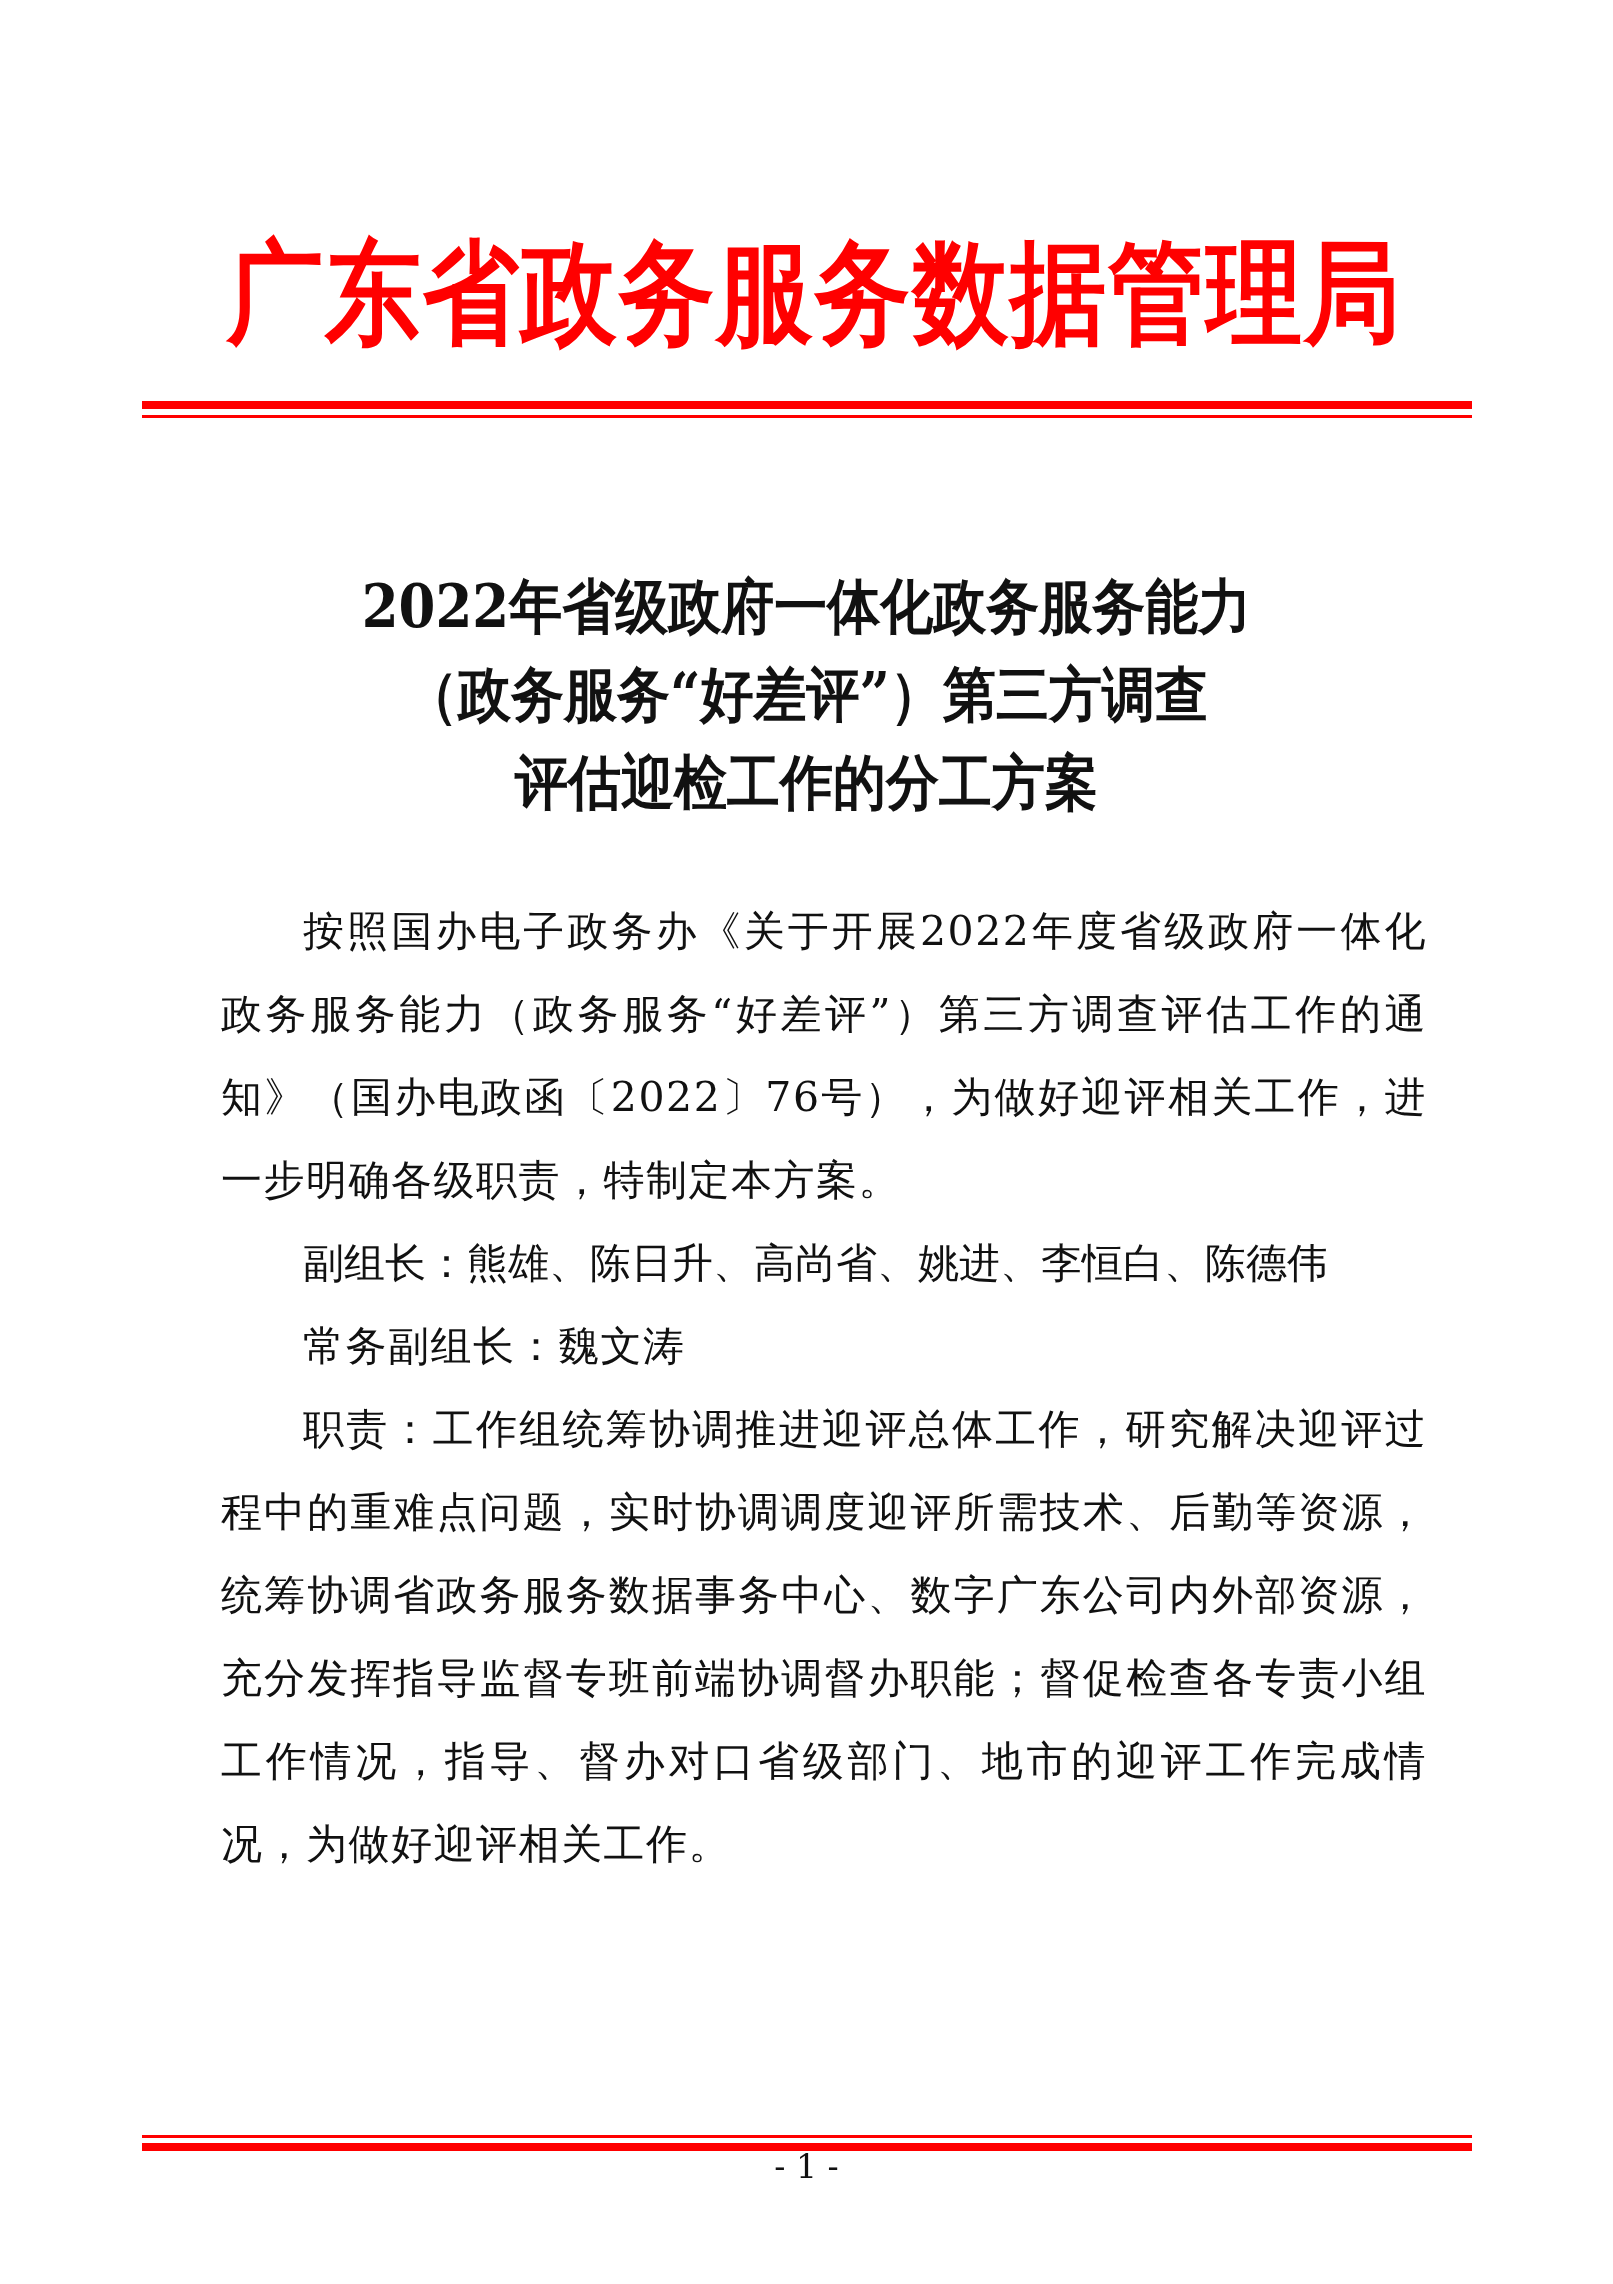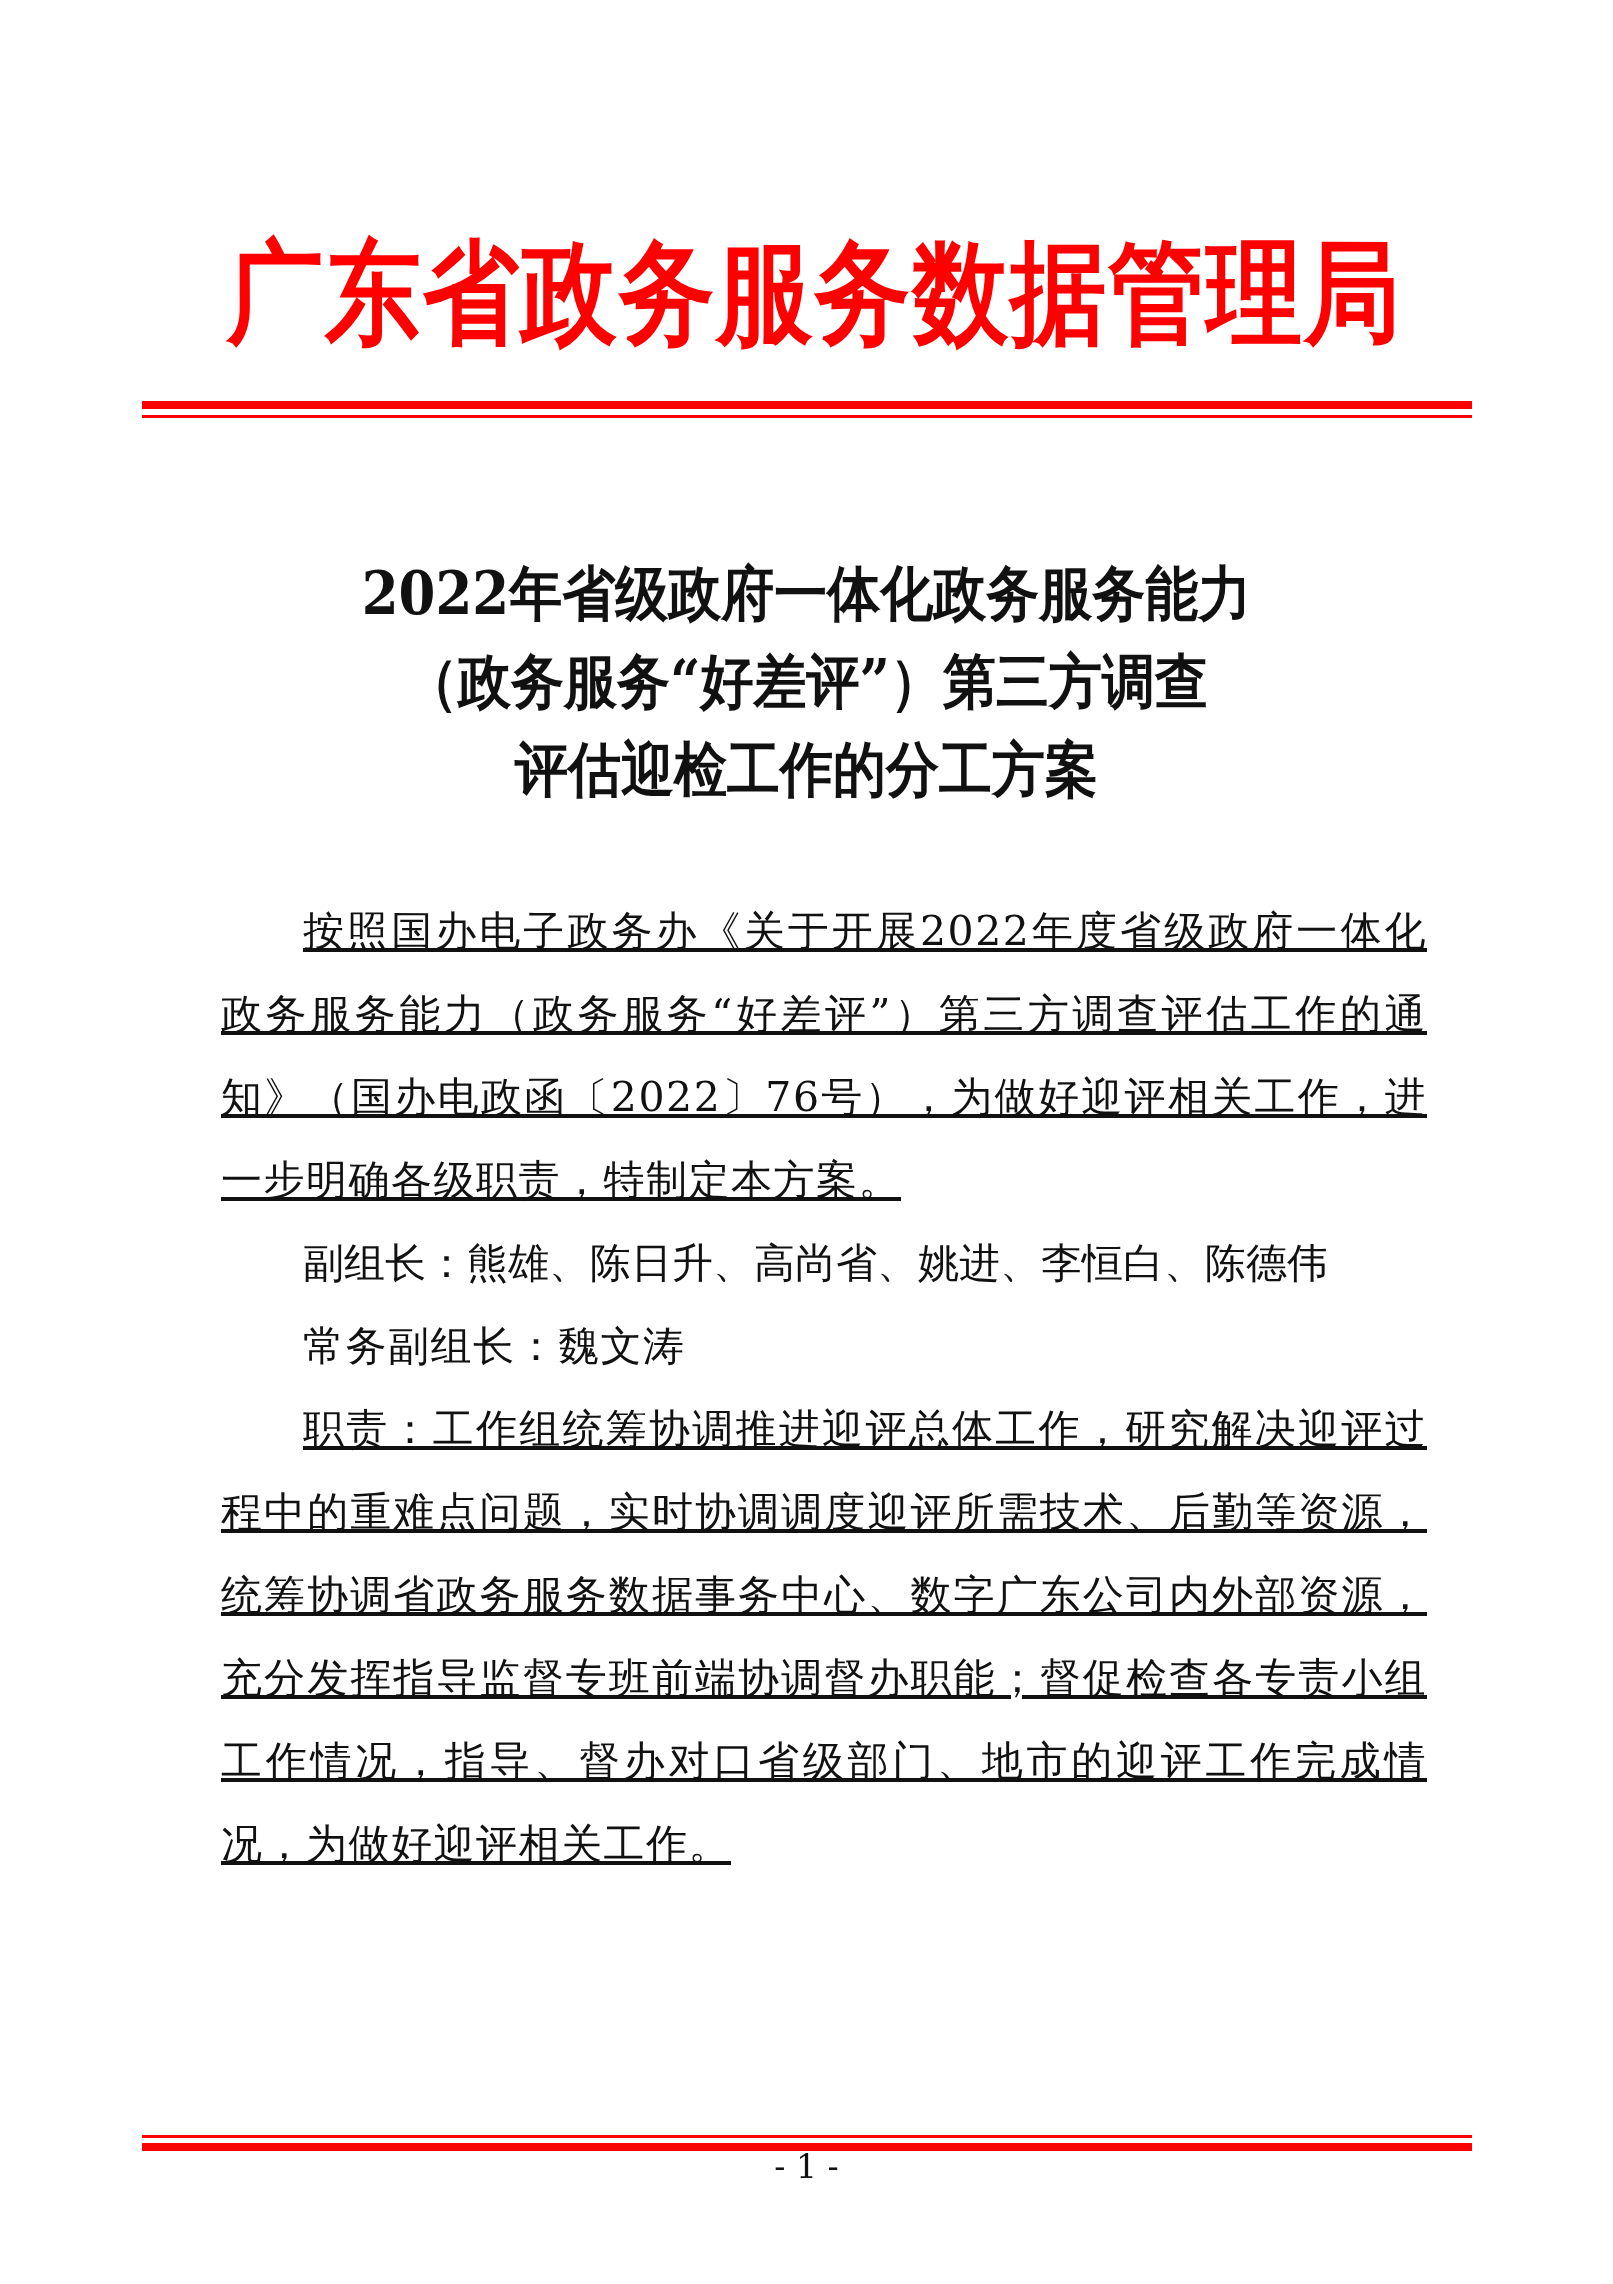--- a/index.html
+++ b/index.html
@@ -9,35 +9,35 @@
             color:#ff0000; font-family:"DejaVu Serif", serif; font-weight:bold;
             font-size:94px; line-height:118px; white-space:nowrap;
             transform-origin:left top; transform:scaleX(1.02) scaleY(1.2); letter-spacing:2px; }
   .rule { position:absolute; left:142px; width:1330px; background:#ff0000; }
   .title { position:absolute; left:0; width:1613px; text-align:center;
            font-family:"DejaVu Serif", serif; font-weight:bold; font-size:53px; color:#111;
            transform-origin:center top; }
   .title div { height:88px; line-height:88px; white-space:nowrap; transform:scaleY(1.12); }
   .body { position:absolute; left:221px; width:1206px; font-size:41px; line-height:83px;
           font-family:"DejaVu Serif", serif; color:#111; text-align:justify; letter-spacing:1.5px; }
-  .p { margin:0; text-indent:2em;text-decoration:underline; }
+  .p { margin:0; text-indent:2em; }
   .h { margin:0; text-indent:2em; font-family:"DejaVu Sans", sans-serif; font-weight:bold; }
   .line { margin:0; text-indent:2em; }
   .pagenum { position:absolute; top:2147px; left:0; width:1613px; text-align:center;
              font-family:"DejaVu Serif", serif; font-size:33px; color:#111; }
 </style>
 </head>
 <body>
 
 <div class="agency">广东省政务服务数据管理局</div>
 
 <div class="rule" style="top:401px;height:7.8px;"></div>
 <div class="rule" style="top:415px;height:2.9px;"></div>
 
-<div class="title" style="top:549px;">
+<div class="title" style="top:562px;">
   <div>2022年省级政府一体化政务服务能力</div>
   <div>（政务服务“好差评”）第三方调查</div>
   <div>评估迎检工作的分工方案</div>
 </div>
 
 <div class="body" style="top:890px;">
   <p class="p">按照国办电子政务办《关于开展2022年度省级政府一体化政务服务能力（政务服务“好差评”）第三方调查评估工作的通知》（国办电政函〔2022〕76号），为做好迎评相关工作，进一步明确各级职责，特制定本方案。</p>
   <p class="line" style="letter-spacing:0;">副组长：熊雄、陈日升、高尚省、姚进、李恒白、陈德伟</p>
   <p class="line">常务副组长：魏文涛</p>
   <p class="p">职责：工作组统筹协调推进迎评总体工作，研究解决迎评过程中的重难点问题，实时协调调度迎评所需技术、后勤等资源，统筹协调省政务服务数据事务中心、数字广东公司内外部资源，充分发挥指导监督专班前端协调督办职能；督促检查各专责小组工作情况，指导、督办对口省级部门、地市的迎评工作完成情况，为做好迎评相关工作。</p>

